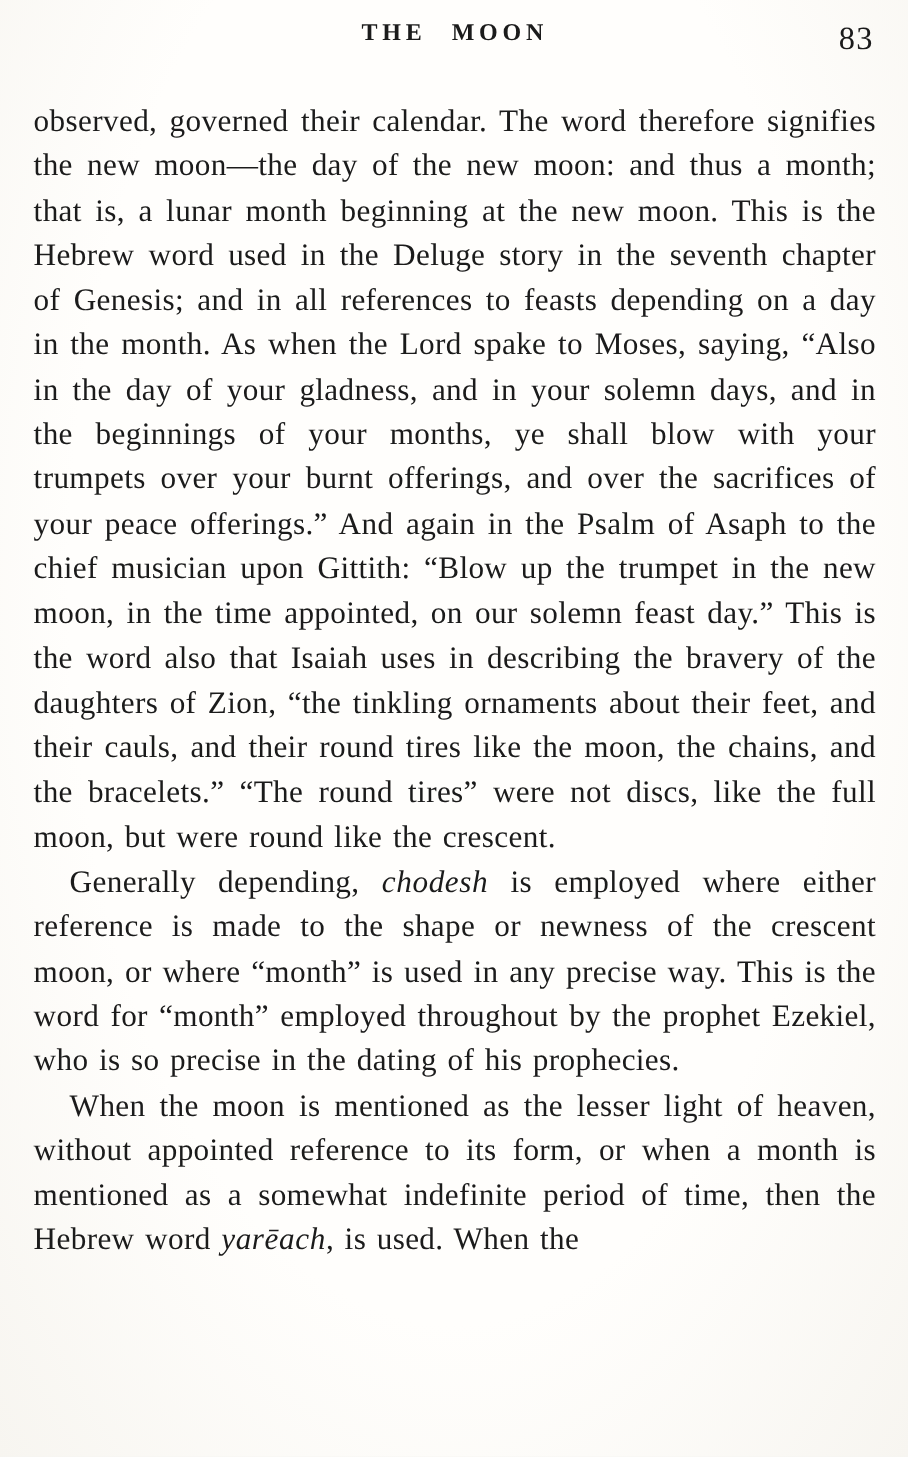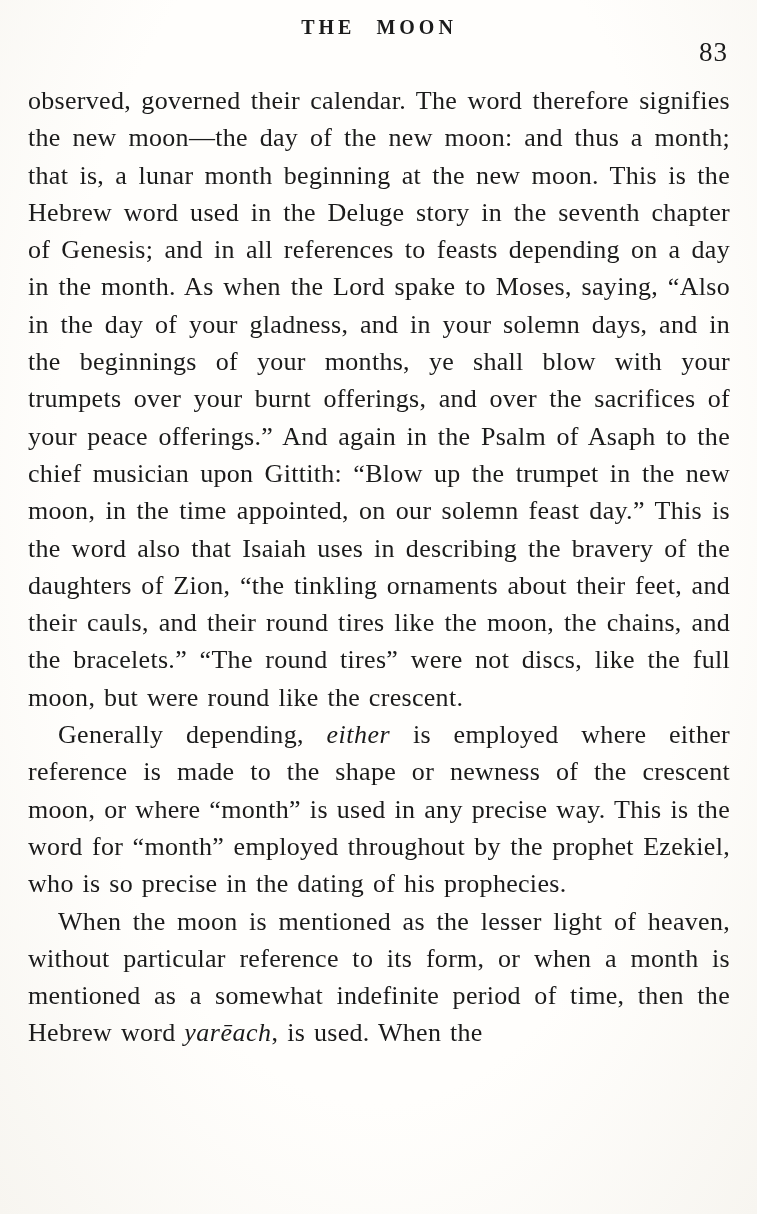--- a/index.html
+++ b/index.html
@@ -33,21 +33,20 @@
     letter-spacing: 4px;
     word-spacing: 12px;
     padding-top: 2px;
   }
   .page-number {
     position: absolute;
     right: 2px;
     top: 3px;
     font-size: 27px;
     letter-spacing: 1px;
-    margin-top: 20px;
   }
   .body-text {
     font-size: 26px;
     line-height: 37.3px;
     text-align: justify;
     word-spacing: 2px;
     letter-spacing: 0.3px;
     margin-top: 24px;
   }
   .body-text p {
@@ -69,19 +68,19 @@
 
   <header class="page-header">
     <span class="running-title">THE MOON</span>
     <span class="page-number">83</span>
   </header>
 
   <section class="body-text">
 
     <p><span>observed, governed their calendar. The word therefore signifies the new moon—the day of the new moon: and thus a month; that is, a lunar month beginning at the new moon. This is the Hebrew word used in the Deluge story in the seventh chapter of Genesis; and in all references to feasts depending on a day in the month. As when the Lord spake to Moses, saying, “Also in the day of your gladness, and in your solemn days, and in the beginnings of your months, ye shall blow with your trumpets over your burnt offerings, and over the sacrifices of your peace offerings.” And again in the Psalm of Asaph to the chief musician upon Gittith: “Blow up the trumpet in the new moon, in the time appointed, on our solemn feast day.” This is the word also that Isaiah uses in describing the bravery of the daughters of Zion, “the tinkling ornaments about their feet, and their cauls, and their round tires like the moon, the chains, and the bracelets.” “The round tires” were not discs, like the full moon, but were round like the crescent.</span></p>
 
-    <p class="indent"><span>Generally depending, </span><span class="italic-term">either</span><span> is employed where either reference is made to the shape or newness of the crescent moon, or where “month” is used in any precise way. This is the word for “month” employed throughout by the prophet Ezekiel, who is so precise in the dating of his prophecies.</span></p>
+    <p class="indent"><span>Generally depending, </span><span class="italic-term">chodesh</span><span> is employed where either reference is made to the shape or newness of the crescent moon, or where “month” is used in any precise way. This is the word for “month” employed throughout by the prophet Ezekiel, who is so precise in the dating of his prophecies.</span></p>
 
-    <p class="indent"><span>When the moon is mentioned as the lesser light of heaven, without particular reference to its form, or when a month is mentioned as a somewhat indefinite period of time, then the Hebrew word </span><span class="italic-term">yarēach</span><span>, is used. When the</span></p>
+    <p class="indent"><span>When the moon is mentioned as the lesser light of heaven, without appointed reference to its form, or when a month is mentioned as a somewhat indefinite period of time, then the Hebrew word </span><span class="italic-term">yarēach</span><span>, is used. When the</span></p>
 
   </section>
 
 </div>
 
 </body></html>

